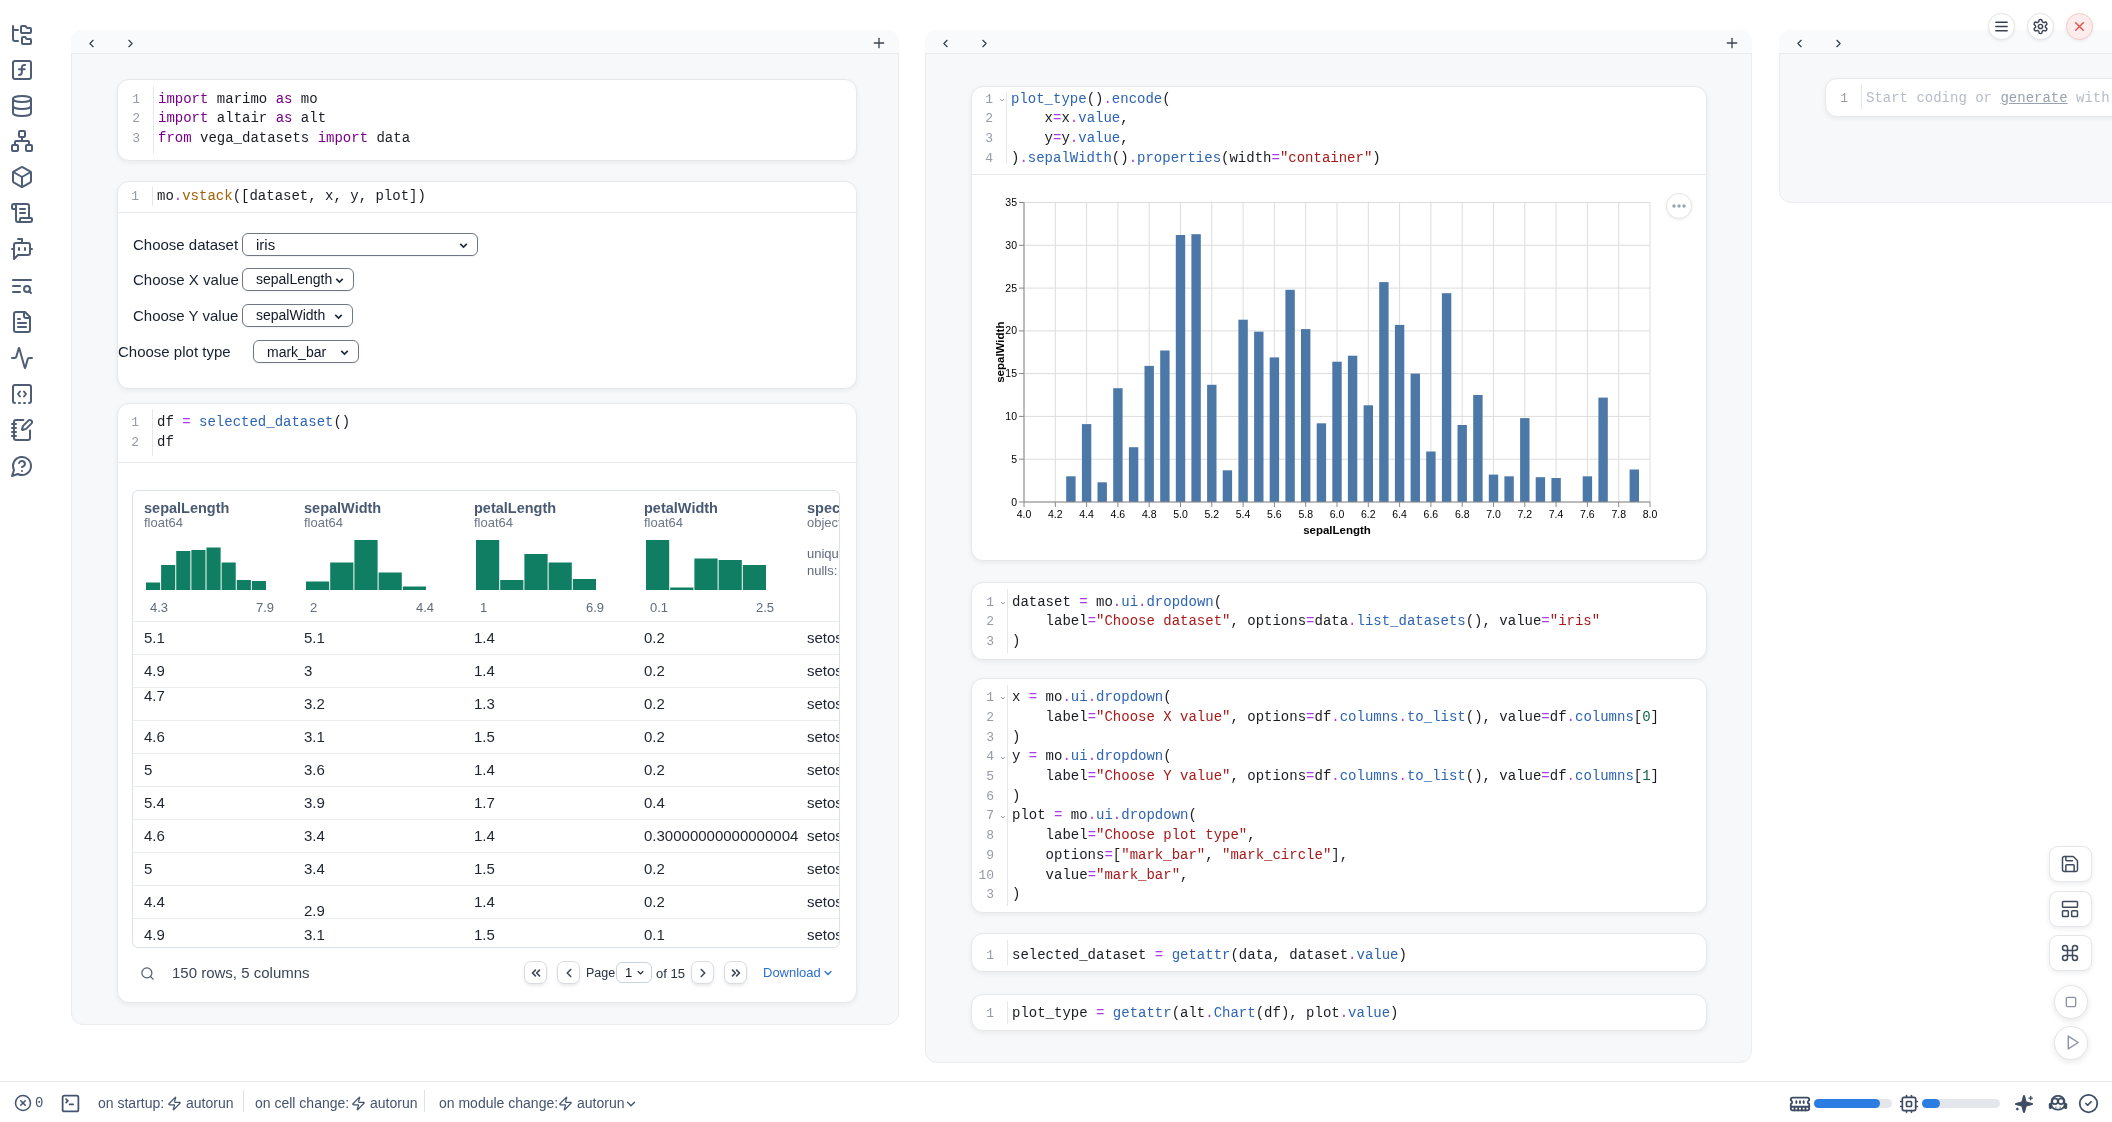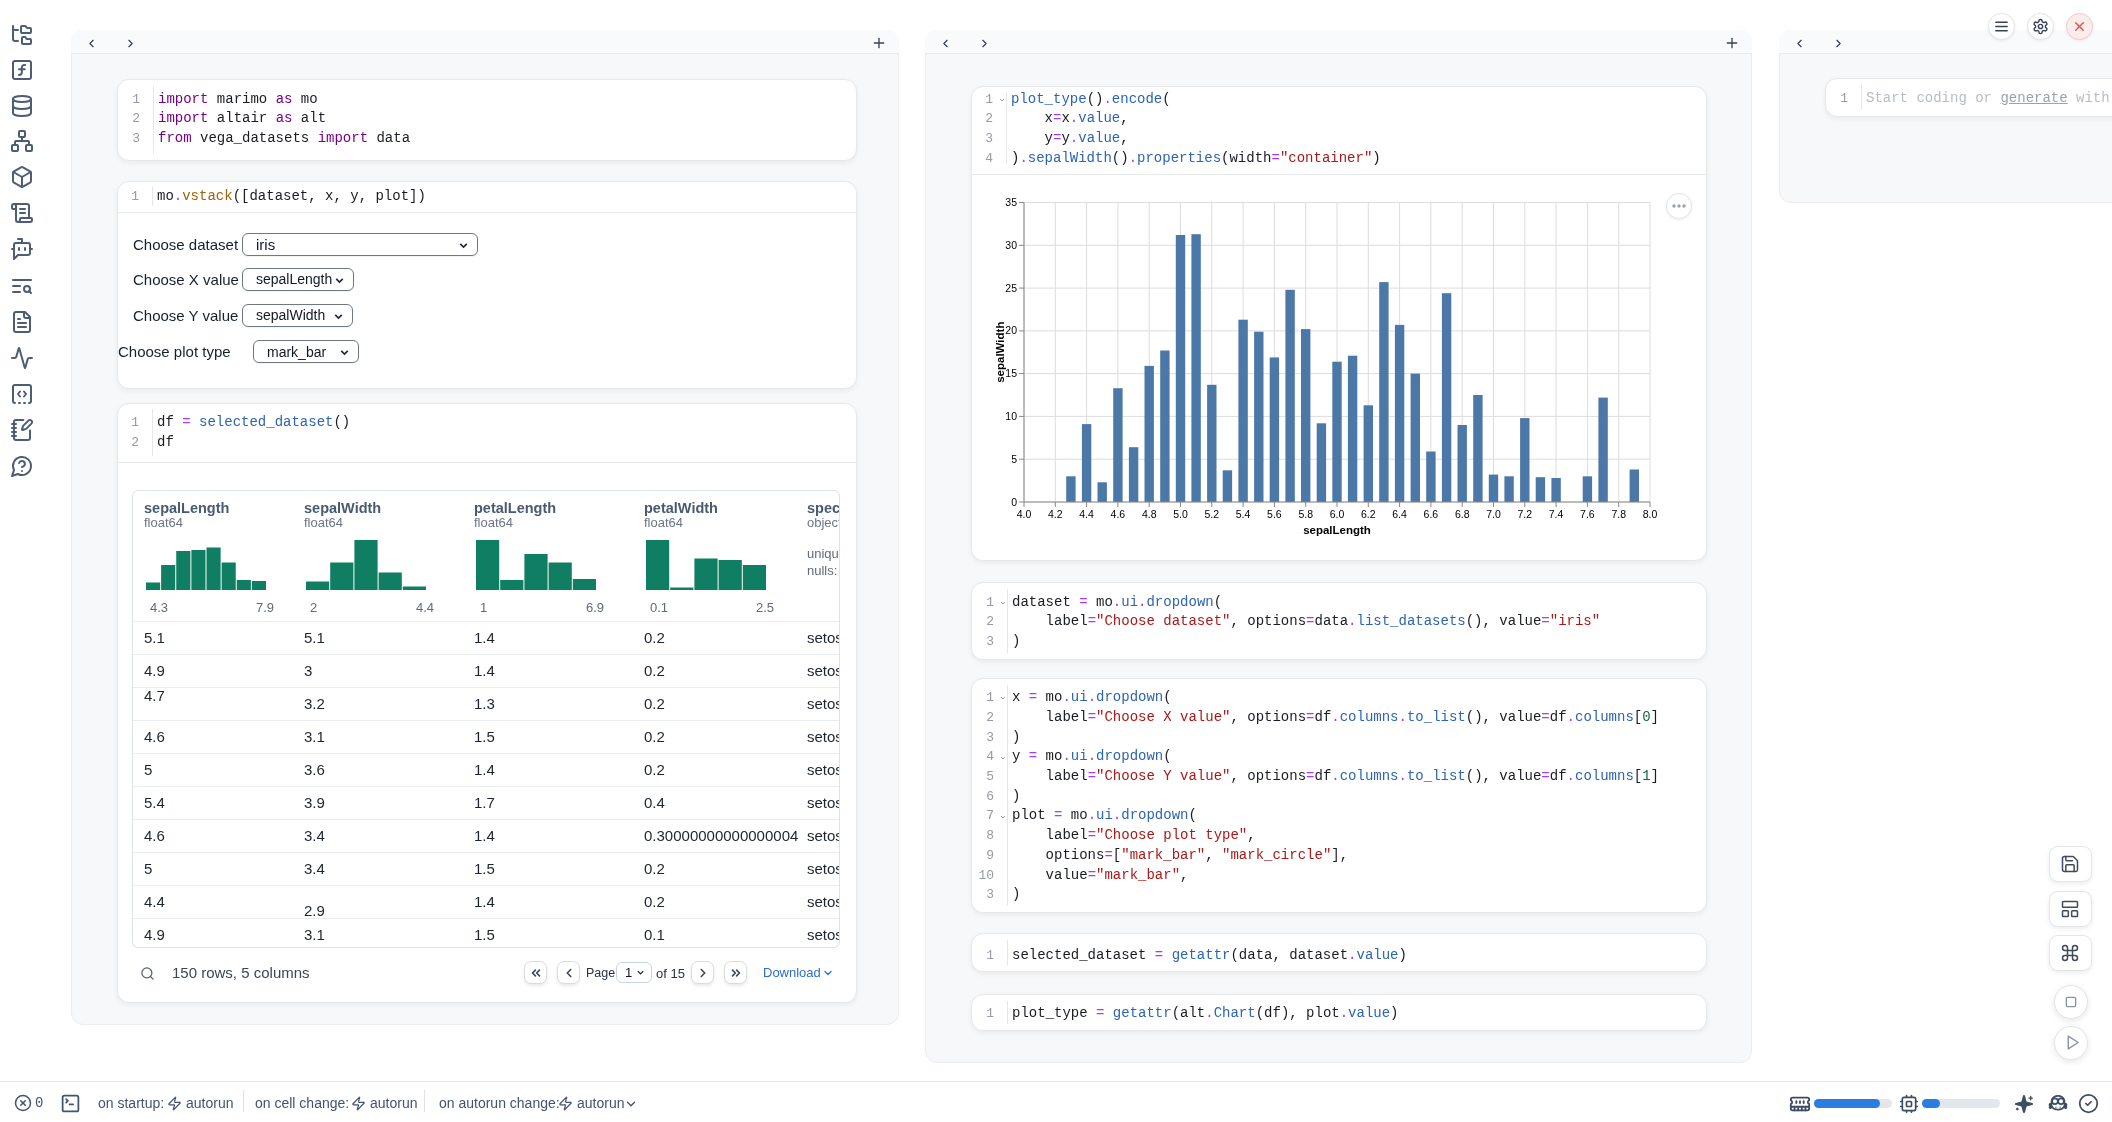--- a/index.html
+++ b/index.html
@@ -608,21 +608,21 @@
     <path d="M4 14a1 1 0 0 1-.78-1.63l9.9-10.2a.5.5 0 0 1 .86.46l-1.92 6.02A1 1 0 0 0 13 10h7a1 1 0 0 1 .78 1.63l-9.9 10.2a.5.5 0 0 1-.86-.46l1.92-6.02A1 1 0 0 0 11 14z"></path>
   </svg>
 <div class="sbt" style="left:186px;top:1095px">autorun</div>
 <div style="position:absolute;left:243px;top:1090px;height:22px;border-left:1px solid #dfe3e8"></div>
 <div class="sbt" style="left:255px;top:1095px">on cell change:</div>
 <svg style="position:absolute;left:351.0px;top:1096.0px;" width="15" height="15" viewBox="0 0 24 24" fill="none" stroke="#435470" stroke-width="2" stroke-linecap="round" stroke-linejoin="round">
     <path d="M4 14a1 1 0 0 1-.78-1.63l9.9-10.2a.5.5 0 0 1 .86.46l-1.92 6.02A1 1 0 0 0 13 10h7a1 1 0 0 1 .78 1.63l-9.9 10.2a.5.5 0 0 1-.86-.46l1.92-6.02A1 1 0 0 0 11 14z"></path>
   </svg>
 <div class="sbt" style="left:370px;top:1095px">autorun</div>
 <div style="position:absolute;left:424px;top:1090px;height:22px;border-left:1px solid #dfe3e8"></div>
-<div class="sbt" style="left:439px;top:1095px">on autorun change:</div>
+<div class="sbt" style="left:439px;top:1095px">on module change:</div>
 <svg style="position:absolute;left:558.0px;top:1096.0px;" width="15" height="15" viewBox="0 0 24 24" fill="none" stroke="#435470" stroke-width="2" stroke-linecap="round" stroke-linejoin="round">
     <path d="M4 14a1 1 0 0 1-.78-1.63l9.9-10.2a.5.5 0 0 1 .86.46l-1.92 6.02A1 1 0 0 0 13 10h7a1 1 0 0 1 .78 1.63l-9.9 10.2a.5.5 0 0 1-.86-.46l1.92-6.02A1 1 0 0 0 11 14z"></path>
   </svg>
 <div class="sbt" style="left:577px;top:1095px">autorun</div>
 <svg style="position:absolute;left:624.0px;top:1097.0px;" width="14" height="14" viewBox="0 0 24 24" fill="none" stroke="#435470" stroke-width="2.4" stroke-linecap="round" stroke-linejoin="round">
     <path d="m6 9 6 6 6-6"></path>
   </svg>
 <svg style="position:absolute;left:1789.0px;top:1093.0px;" width="22" height="22" viewBox="0 0 24 24" fill="none" stroke="#3e4c63" stroke-width="2" stroke-linecap="round" stroke-linejoin="round">
     <path d="M6 19v-3"></path>
     <path d="M10 19v-3"></path>

